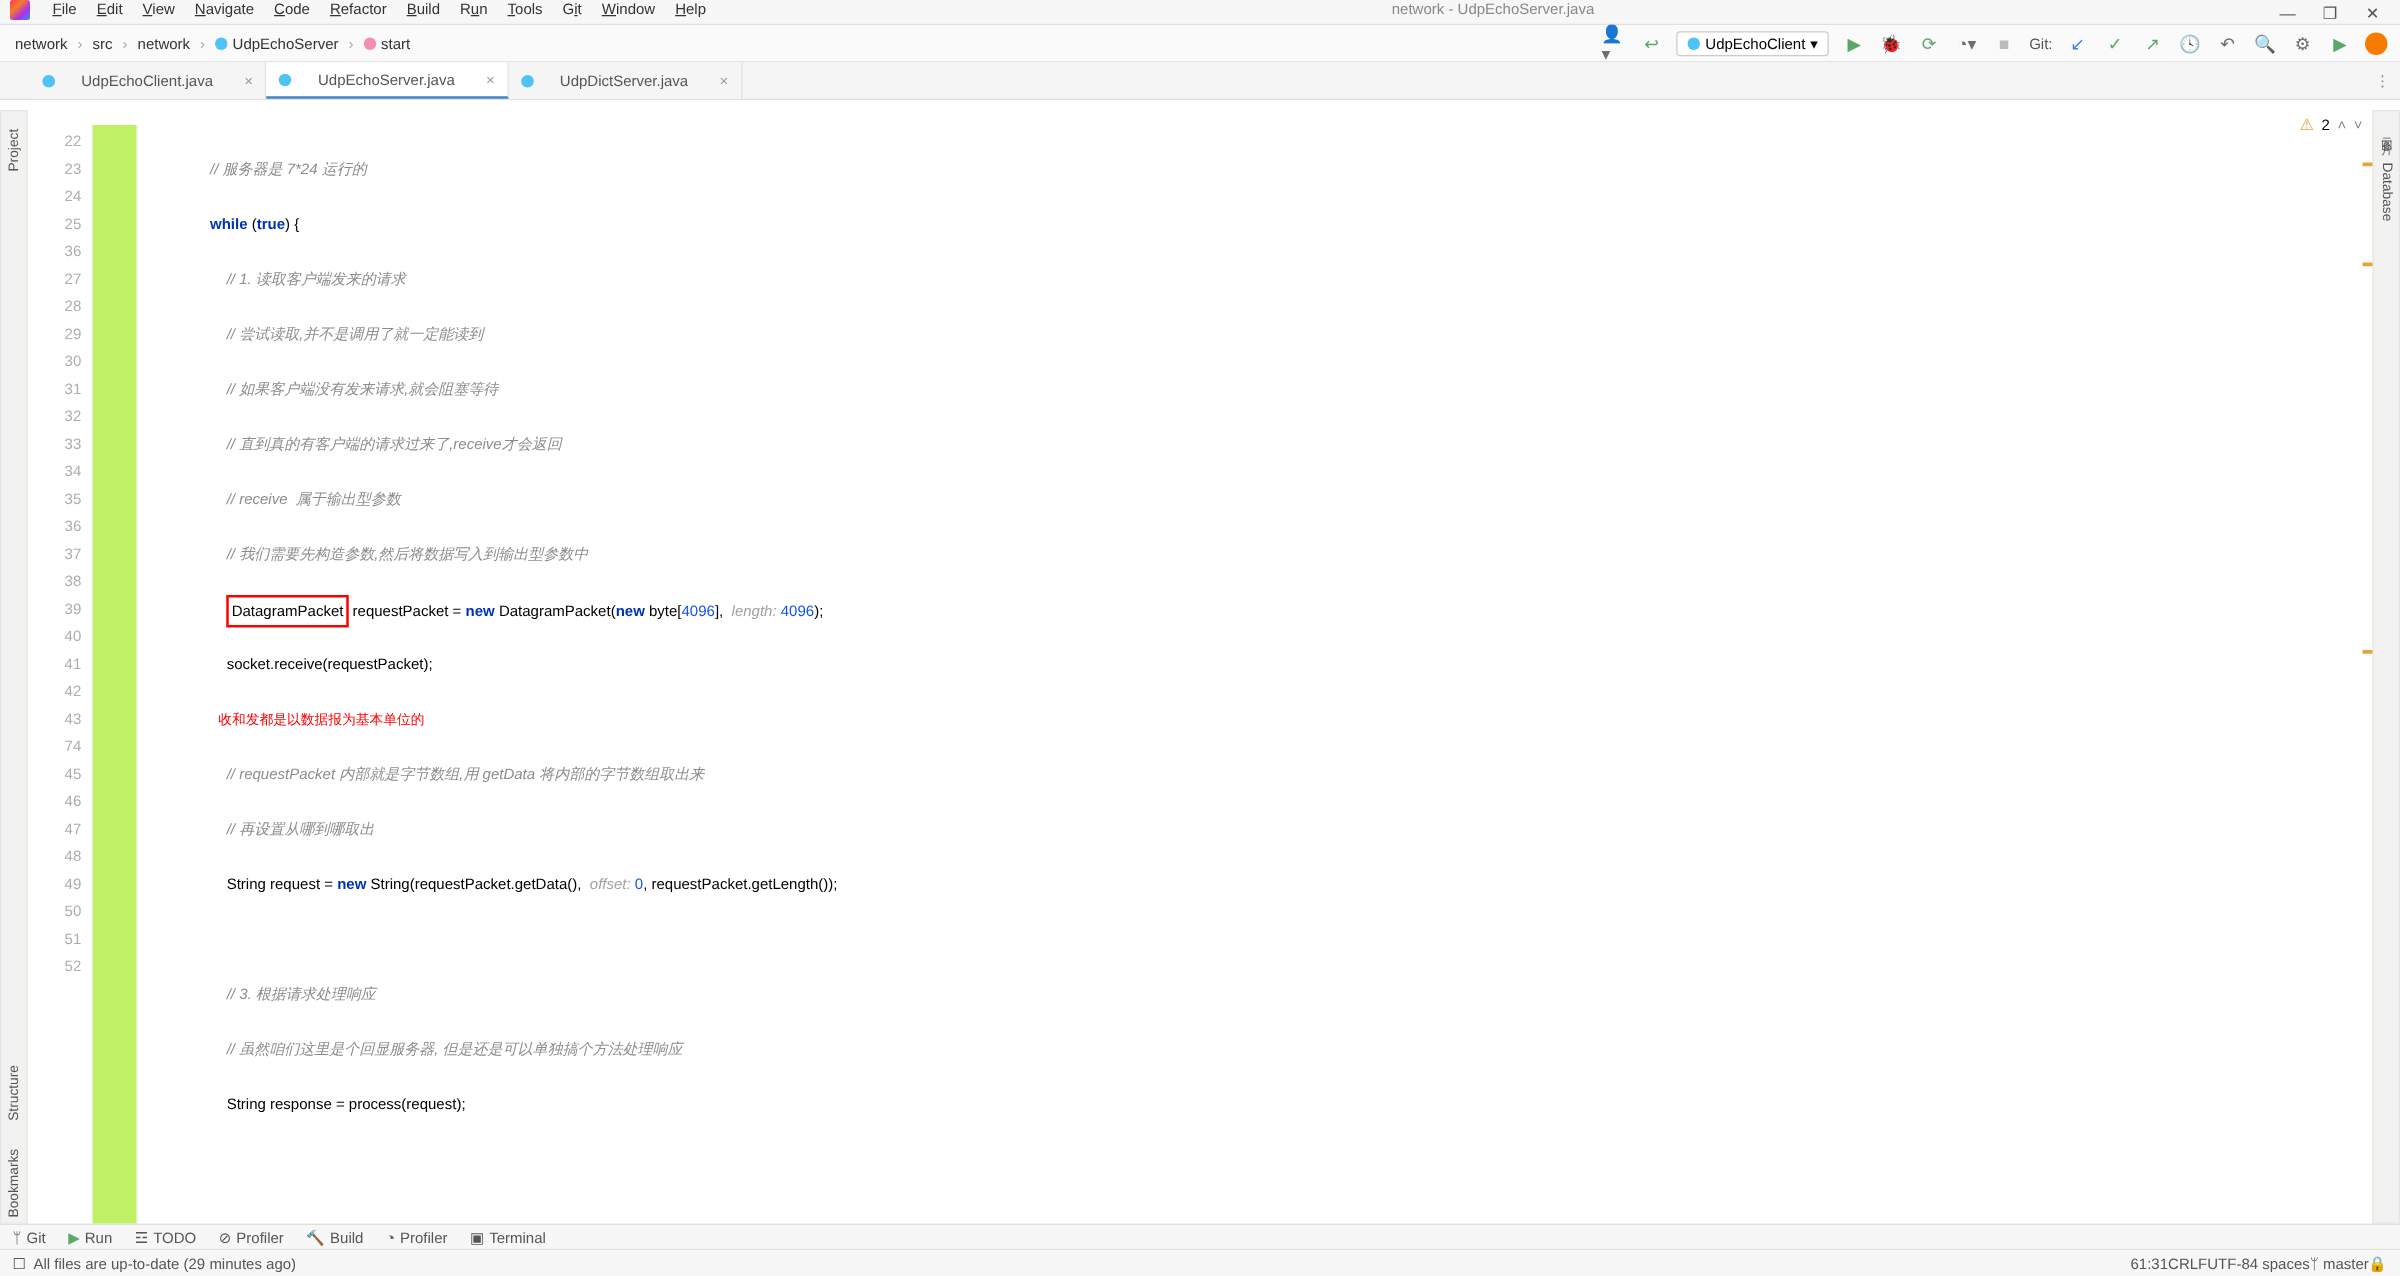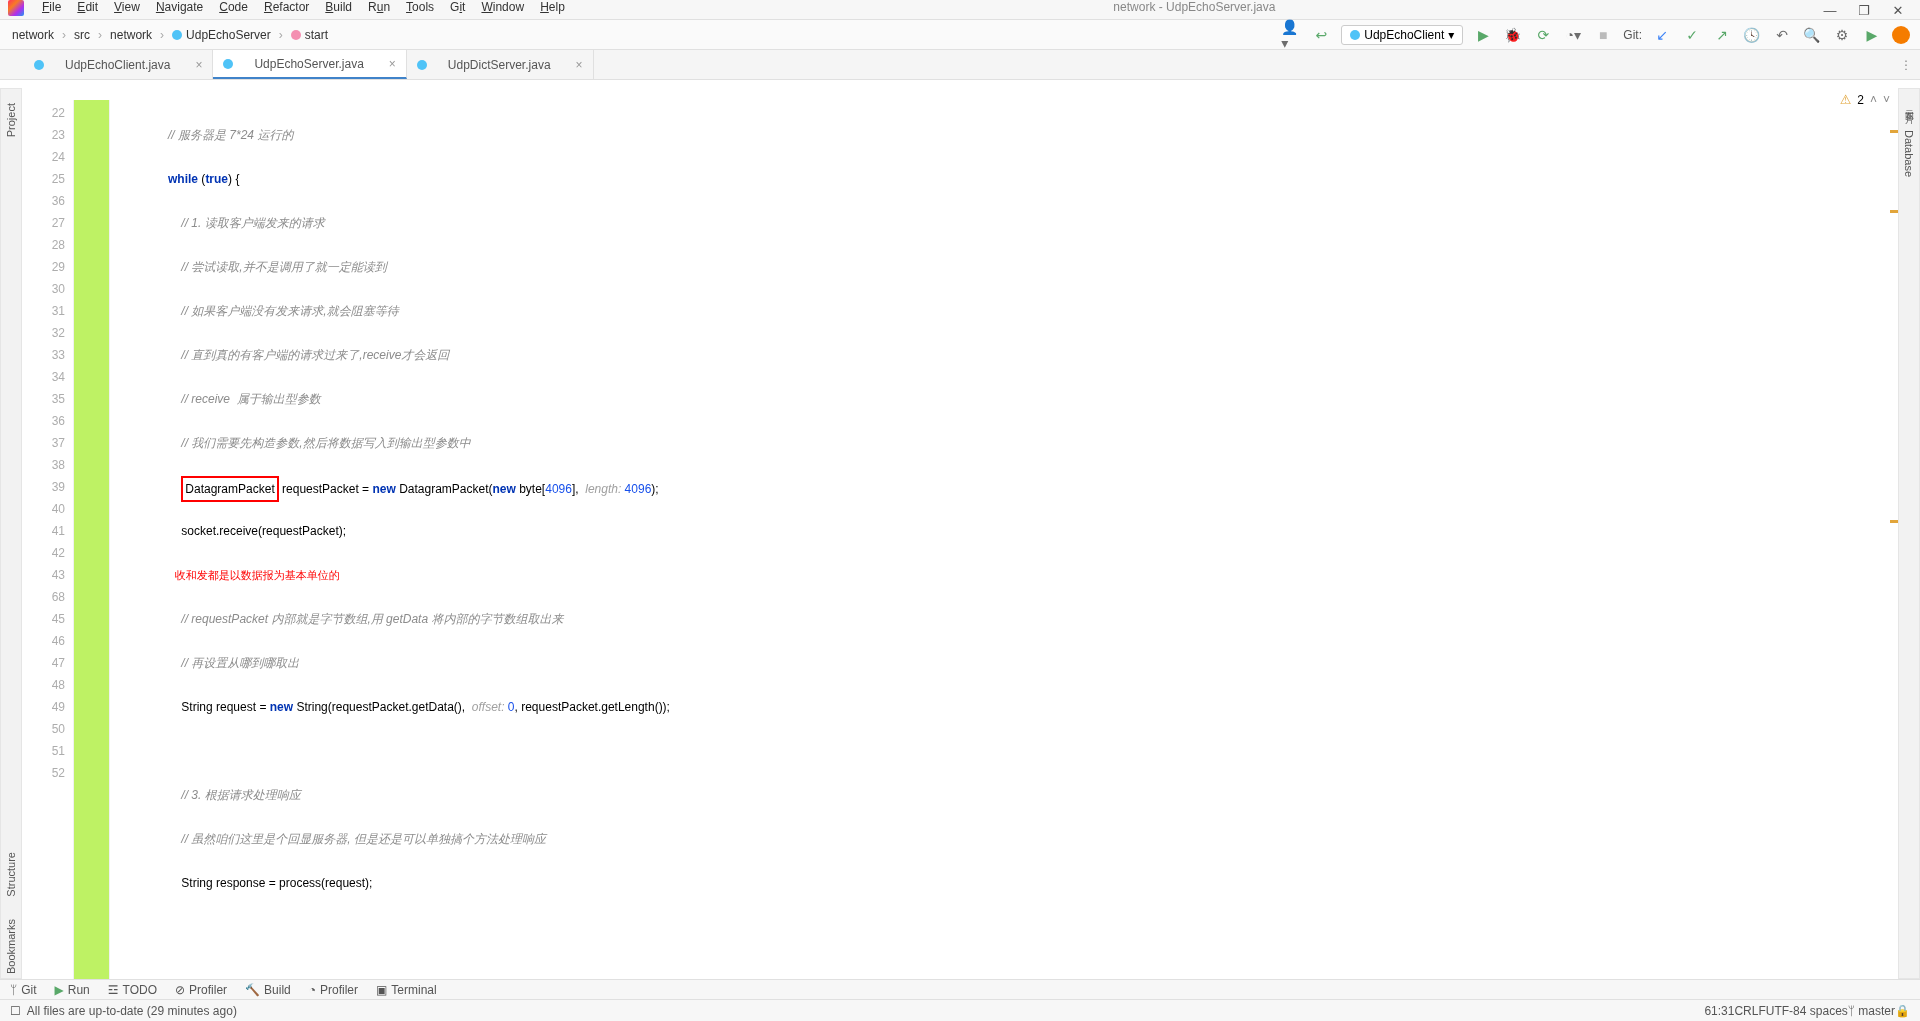--- a/index.html
+++ b/index.html
@@ -172,21 +172,21 @@
       <div>34</div>
       <div>35</div>
       <div>36</div>
       <div>37</div>
       <div>38</div>
       <div>39</div>
       <div>40</div>
       <div>41</div>
       <div>42</div>
       <div>43</div>
-      <div>68</div>
+      <div>74</div>
       <div>45</div>
       <div>46</div>
       <div>47</div>
       <div>48</div>
       <div>49</div>
       <div>50</div>
       <div>51</div>
       <div>52</div>
     </div>
   <div class="gutter-marks"></div>

